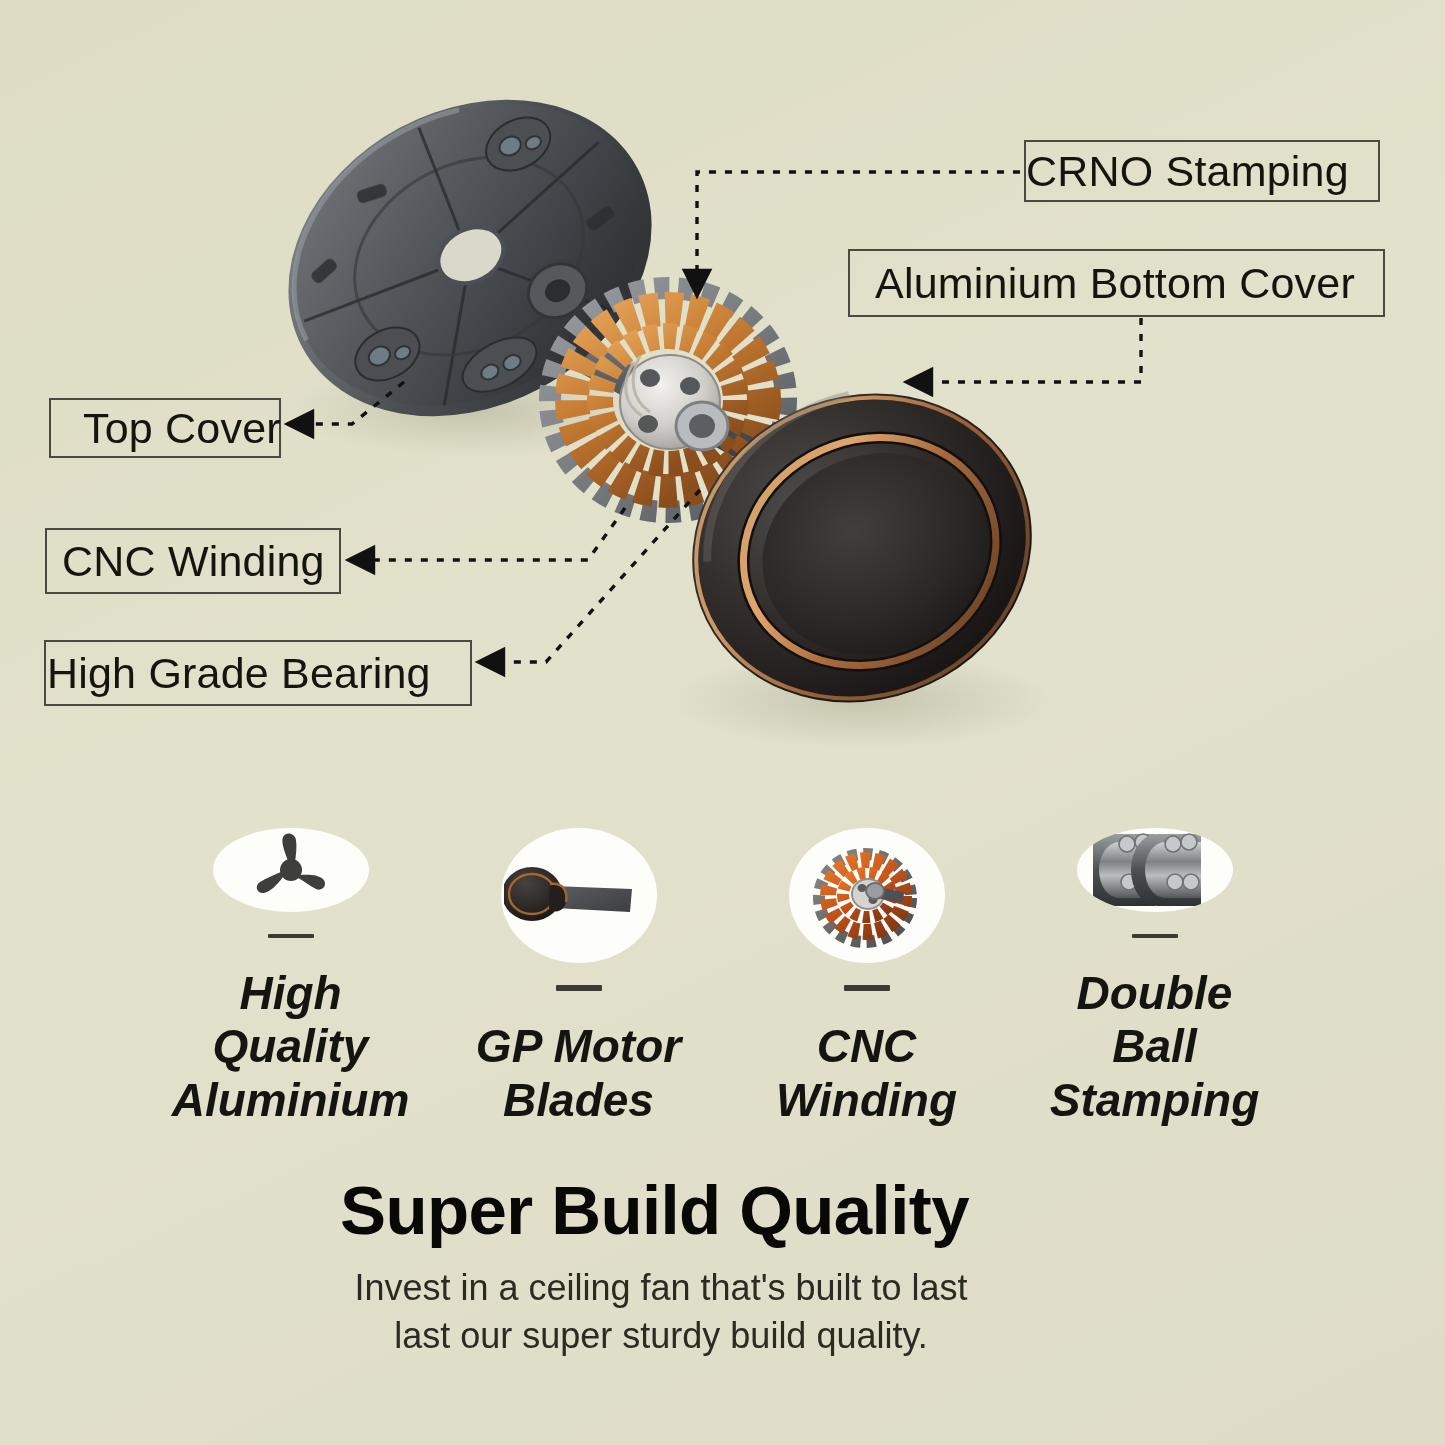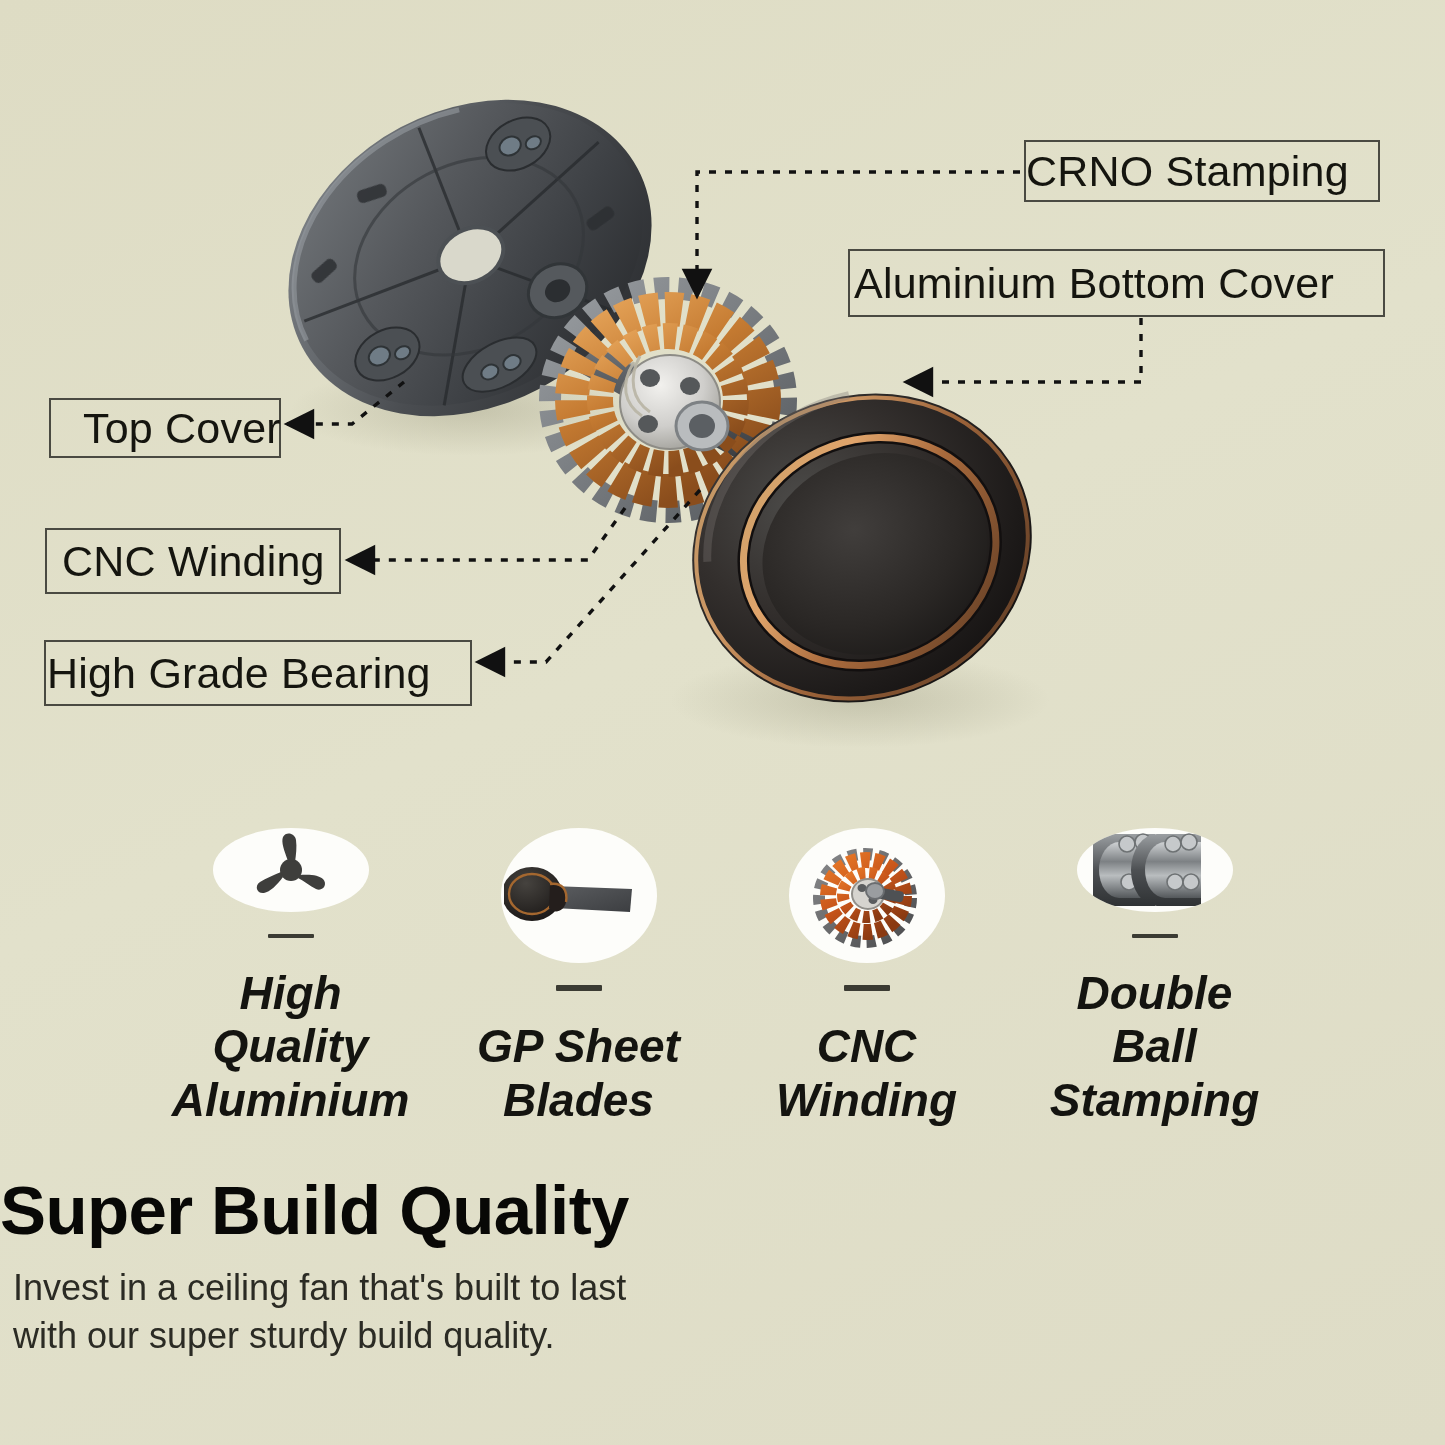--- a/index.html
+++ b/index.html
@@ -48,21 +48,21 @@
     align-items: center;
     box-sizing: border-box;
     white-space: nowrap;
   }
   .callout span { display: block; }
 
   #cal-top-cover   { left: 49px;  top: 398px; width: 232px; height: 60px; font-size: 43px; padding-left: 32px; }
   #cal-cnc         { left: 45px;  top: 528px; width: 296px; height: 66px; font-size: 43px; padding-left: 15px; }
   #cal-bearing     { left: 44px;  top: 640px; width: 428px; height: 66px; font-size: 43px; padding-left: 1px; }
   #cal-crno        { left: 1024px; top: 140px; width: 356px; height: 62px; font-size: 43px; }
-  #cal-alu         { left: 848px; top: 249px; width: 537px; height: 68px; font-size: 43px; padding-left: 4px; }
+  #cal-alu         { left: 848px; top: 249px; width: 537px; height: 68px; font-size: 43px; padding-left: 25px; }
 
   
   #features {
     position: absolute;
     left: 0;
     top: 828px;
     width: 1445px;
     height: 300px;
     display: flex;
     justify-content: center;
@@ -100,21 +100,21 @@
     color: #141410;
     font-style: italic;
   }
 
   
   #footer {
     position: absolute;
     left: 0;
     top: 1175px;
     width: 1309px;
-    text-align: left;
+    text-align: center;
   }
   #headline {
     font-size: 69px;
     font-weight: 700;
     color: #080806;
     letter-spacing: -0.6px;
     line-height: 1.05;
   }
   #subline {
     margin-top: 17px;
@@ -349,21 +349,21 @@
           </defs>
           <ellipse cx="28" cy="48" rx="30" ry="27" fill="url(#gMotorLittle)"></ellipse>
           <ellipse cx="28" cy="48" rx="23" ry="20" fill="none" stroke="#a4672f" stroke-width="2.4"></ellipse>
           <path d="M48,40 L128,43 L126,66 L50,62 Z" fill="url(#gBlade)"></path>
           <path d="M46,38 C58,36 64,44 62,56 C60,66 50,68 45,62 Z" fill="#241e1c"></path>
           <path d="M46,38 C58,36 64,44 62,56" fill="none" stroke="#a4672f" stroke-width="2.4"></path>
         </svg>
       </div>
       <div class="f-dash"></div>
       <div class="f-label">
-        <div>GP Sheet</div>
+        <div>GP Motor</div>
         <div>Blades</div>
       </div>
     </div>
 
     <div class="feature">
       <div class="f-circle">
         <svg width="116" height="116" viewBox="0 0 116 116">
           <defs>
             <linearGradient id="gCoil2" x1="0" y1="0" x2="0.7" y2="1">
               <stop offset="0" stop-color="#e87a28"></stop>
@@ -432,17 +432,17 @@
         <div>Stamping</div>
       </div>
     </div>
 
   </div>
 
   <div id="footer">
     <div id="headline">Super Build Quality</div>
     <div id="subline">
       <div>Invest in a ceiling fan that's built to last</div>
-      <div>with our super sturdy build quality.</div>
+      <div>last our super sturdy build quality.</div>
     </div>
   </div>
 
 </div>
 
 </body></html>

